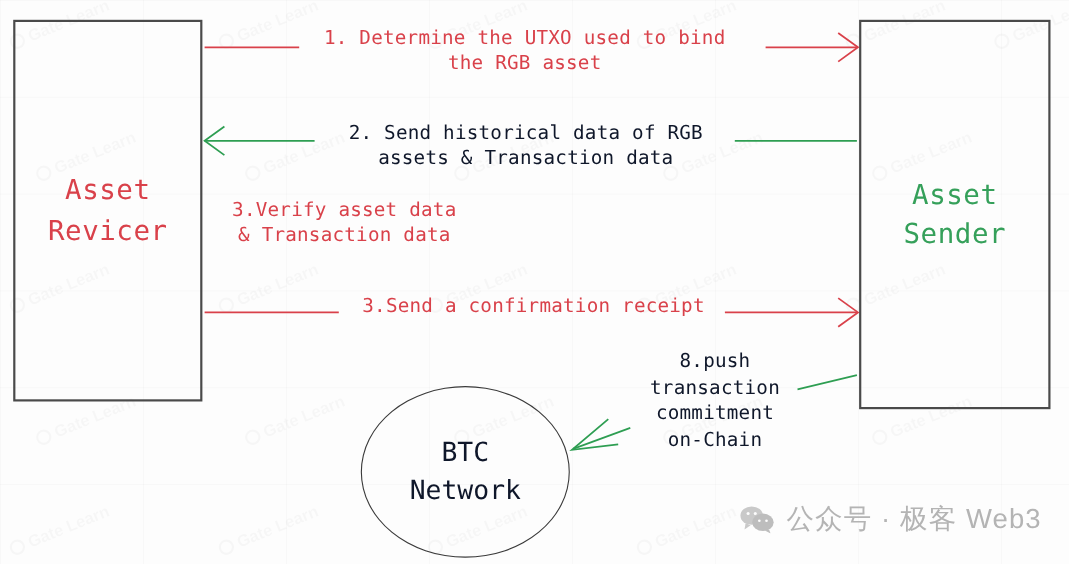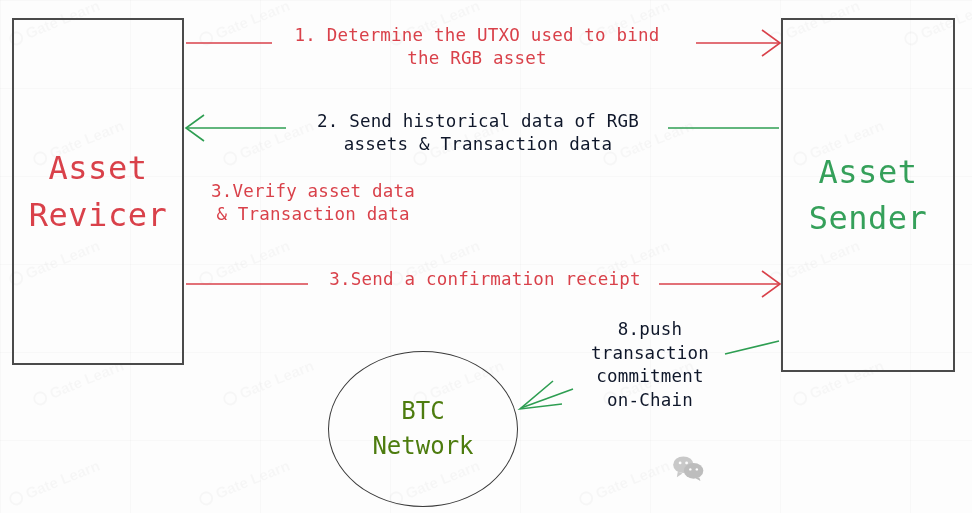--- a/index.html
+++ b/index.html
@@ -37,36 +37,36 @@
   }
   .node-box{
     position:absolute;
     border:2px solid #4a4a4a;
     background:transparent;
     display:flex;align-items:center;justify-content:center;
     box-sizing:border-box;
   }
   .node-label{
     text-align:center;
-    font-size:32px;
+    font-size:25px;
     line-height:1.45;
     white-space:pre-line;
     letter-spacing:0.5px;
   }
   #receiver-box{left:12px;top:18px;width:172px;height:347px;}
   #receiver-label{color:#d9414a;}
   #sender-box{left:781px;top:18px;width:174px;height:354px;}
   #sender-label{color:#35a05a;}
   #btc-circle{
     position:absolute;left:328px;top:351px;width:190px;height:156px;
     border:1.5px solid #3a3a3a;border-radius:50%;
     display:flex;align-items:center;justify-content:center;
     box-sizing:border-box;
   }
-  #btc-label{color:#4d7c0f;font-size:24px;line-height:1.45;text-align:center;white-space:pre-line;}
+  #btc-label{color:#0f172a;font-size:24px;line-height:1.45;text-align:center;white-space:pre-line;}
   .msg{
     position:absolute;
     text-align:center;
     white-space:pre-line;
     line-height:1.33;
     font-size:17.5px;
     letter-spacing:0.2px;
   }
   .red{color:#d9414a;}
   .green{color:#0f172a;}
@@ -180,13 +180,14 @@
   <svg id="wechat-icon" viewBox="0 0 34 28">
     <ellipse cx="12" cy="10.5" rx="11" ry="9" fill="#c9c9c9"></ellipse>
     <polygon points="6,18 5,24 11,20" fill="#c9c9c9"></polygon>
     <ellipse cx="23" cy="17" rx="10.5" ry="8.5" fill="#bdbdbd"></ellipse>
     <polygon points="29,24 30.5,28 25,25" fill="#bdbdbd"></polygon>
     <circle cx="8.5" cy="8.5" r="1.5" fill="#fdfdfd"></circle>
     <circle cx="15.5" cy="8.5" r="1.5" fill="#fdfdfd"></circle>
     <circle cx="19.5" cy="15.5" r="1.3" fill="#fdfdfd"></circle>
     <circle cx="26.5" cy="15.5" r="1.3" fill="#fdfdfd"></circle>
   </svg>
+  <span>公众号 · 极客 Web3</span>
 </div>
 
 </body></html>

